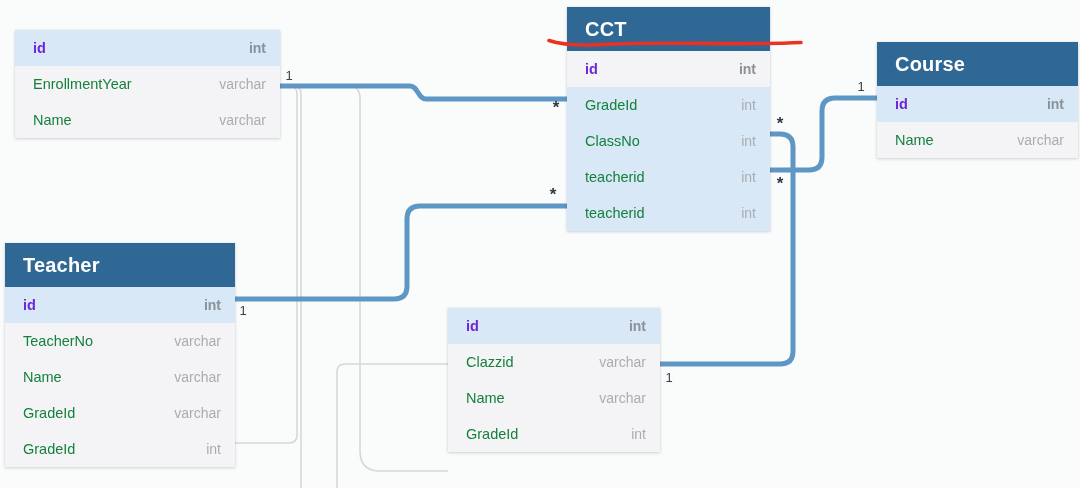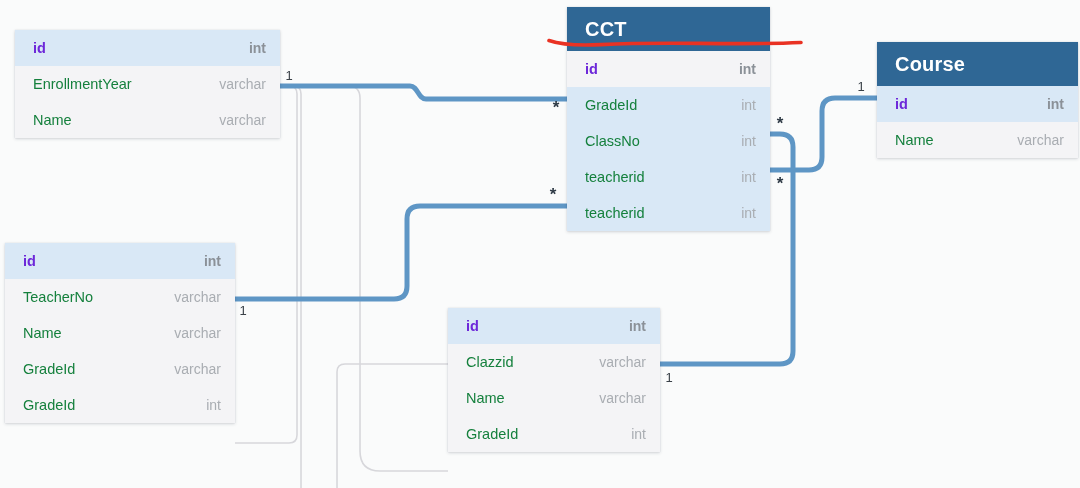--- a/index.html
+++ b/index.html
@@ -104,20 +104,23 @@
         <div class="tbl-row hl pk">
           <span class="f-name">id</span>
           <span class="f-type">int</span>
         </div>
         <div class="tbl-row">
           <span class="f-name">Name</span>
           <span class="f-type">varchar</span>
         </div>
       </div>
       <div class="db-table" style="left: 5px; top: 243px; width: 230px;">
+        <div class="tbl-header">
+          <span>Teacher</span>
+        </div>
         <div class="tbl-row hl pk">
           <span class="f-name">id</span>
           <span class="f-type">int</span>
         </div>
         <div class="tbl-row">
           <span class="f-name">TeacherNo</span>
           <span class="f-type">varchar</span>
         </div>
         <div class="tbl-row">
           <span class="f-name">Name</span>

